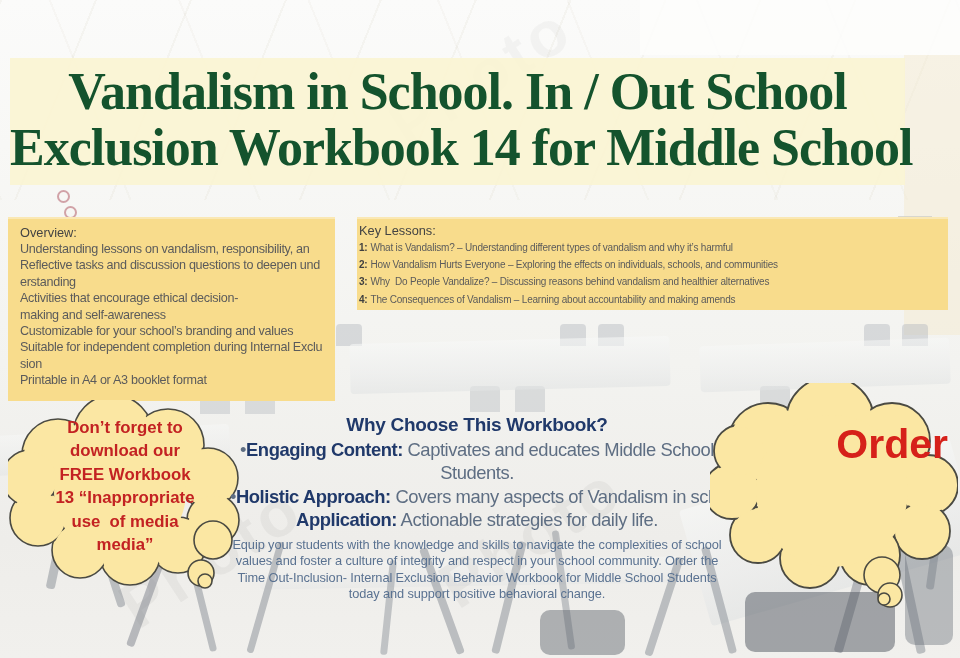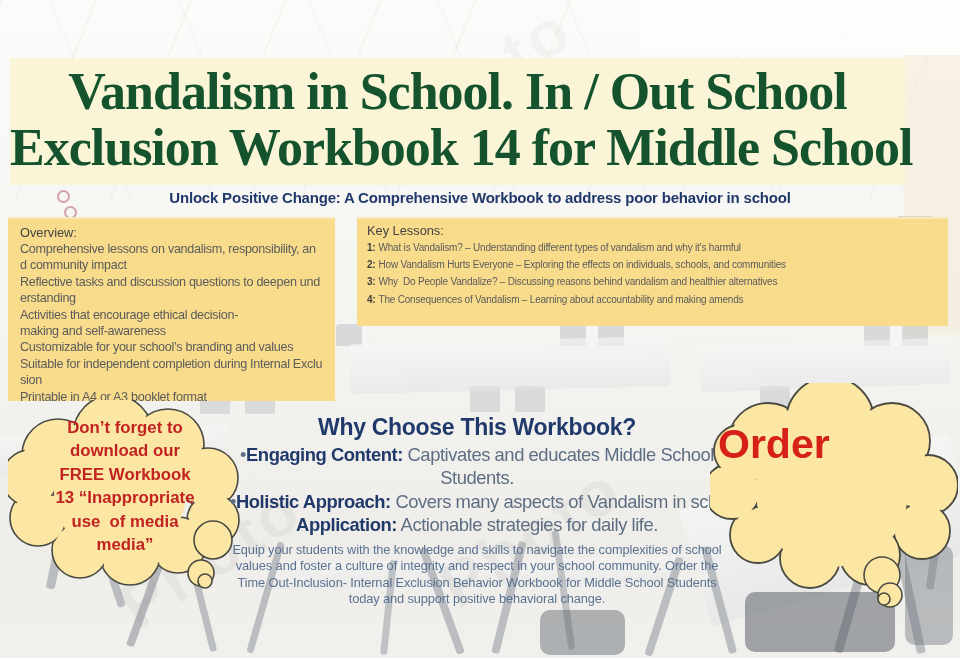--- a/index.html
+++ b/index.html
@@ -27,35 +27,35 @@
   .title-banner{position:absolute;left:10px;top:58px;width:895px;height:127px;
     background:rgba(250,244,211,.93);text-align:center;padding-top:6px;box-sizing:border-box;}
   .title-line{font-family:"Liberation Serif","DejaVu Serif",serif;font-weight:bold;
     font-size:52px;line-height:56px;color:#14532d;letter-spacing:-1px;white-space:nowrap;}
   .subtitle{position:absolute;left:0;top:189px;width:960px;text-align:center;
     font-size:15px;font-weight:bold;color:#20396a;letter-spacing:-0.2px;}
   
   .panel{position:absolute;background:#f8dc8c;box-sizing:border-box;overflow:hidden;
     box-shadow:inset 0 2px 0 rgba(255,255,255,.35);}
   .overview-panel{left:8px;top:217px;width:327px;height:184px;padding:7px 12px 0 12px;}
-  .lessons-panel{left:357px;top:217px;width:591px;height:109px;padding:5px 10px 0 10px;}
+  .lessons-panel{left:357px;top:217px;width:591px;height:93px;padding:5px 10px 0 2px;}
   .panel-heading{font-size:12.8px;font-weight:normal;color:#434343;line-height:17px;}
   .ov-line{font-size:12.6px;color:#5b5b5b;line-height:16.4px;letter-spacing:-0.3px;white-space:pre;}
   .kl-row{font-size:10px;color:#5b5b5b;line-height:17.2px;letter-spacing:-0.2px;white-space:pre;}
   .kl-num{font-weight:bold;color:#3f3f3f;margin-right:3px;}
   
   .cloud-svg{position:absolute;}
   .lc-text{position:absolute;left:20px;top:416px;width:210px;text-align:center;
     font-size:16.8px;font-weight:bold;color:#c32222;line-height:23.4px;}
   .lc-line{white-space:pre;}
-  .rc-text{position:absolute;left:718px;top:418px;width:230px;text-align:left;
+  .rc-text{position:absolute;left:718px;top:418px;width:230px;text-align:right;
     font-size:41px;font-weight:bold;color:#d6211a;line-height:53px;}
   
   .center-block{position:absolute;left:230px;top:414px;width:494px;text-align:center;}
-  .wc-heading{font-size:23px;font-weight:bold;color:#20396a;letter-spacing:-0.3px;margin-bottom:2px;}
+  .wc-heading{font-size:19px;font-weight:bold;color:#20396a;letter-spacing:-0.3px;margin-bottom:2px;}
   .bullet-line{font-size:18.4px;line-height:1.27;color:#5e6e83;letter-spacing:-0.45px;}
   .bullet-line.nowrap{white-space:nowrap;}
   .bl-label{font-weight:bold;color:#20396a;}
   .wc-paragraph{margin-top:5px;font-size:12.8px;line-height:1.3;color:#5a7291;letter-spacing:-0.1px;}
 </style>
 </head>
 <body>
 
 <div class="stage">
 
@@ -109,26 +109,24 @@
 
     <div class="watermark" style="left:110px;top:520px;">Photo</div>
     <div class="watermark" style="left:430px;top:500px;">Photo</div>
     <div class="watermark" style="left:380px;top:40px;opacity:.7;">Photo</div>
   </div>
 
   <div class="title-banner">
     <div class="title-line">Vandalism in School. In / Out School</div>
     <div class="title-line">Exclusion Workbook 14 for Middle School</div>
   </div>
-  <div class="subtitle">Unlock Positive Change: A Comprehensive Workbook to address poor behavior in school</div>
 
   <div class="panel overview-panel">
     <div class="panel-heading">Overview:</div>
-    <div class="ov-line">Comprehensive lessons on vandalism, responsibility, an</div>
-    <div class="ov-line">d community impact</div>
+    <div class="ov-line">Understanding lessons on vandalism, responsibility, an</div>
     <div class="ov-line">Reflective tasks and discussion questions to deepen und</div>
     <div class="ov-line">erstanding</div>
     <div class="ov-line">Activities that encourage ethical decision-</div>
     <div class="ov-line">making and self-awareness</div>
     <div class="ov-line">Customizable for your school’s branding and values</div>
     <div class="ov-line">Suitable for independent completion during Internal Exclu</div>
     <div class="ov-line">sion</div>
     <div class="ov-line">Printable in A4 or A3 booklet format</div>
   </div>
 

